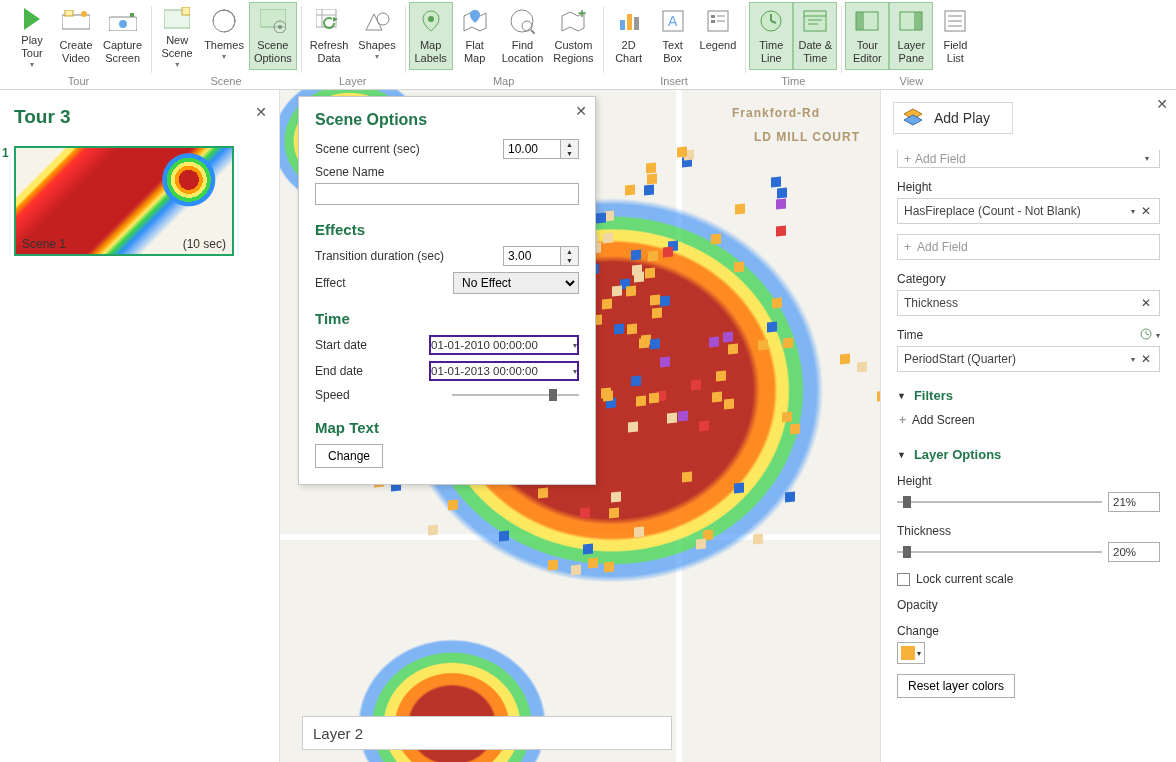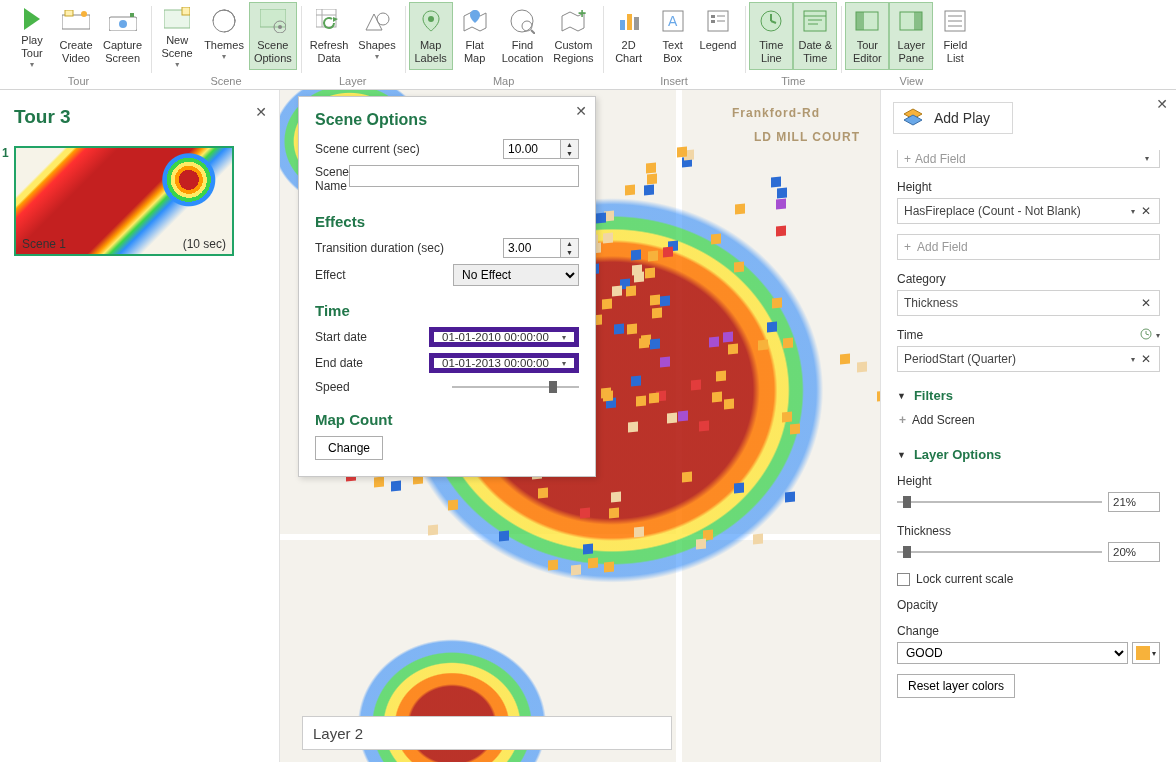--- a/index.html
+++ b/index.html
@@ -53,21 +53,21 @@
   .popup h4 { margin:16px 0 8px 0; font-size:15px; font-weight:600; color:#21774a; }
   .popup .close { position:absolute; right:8px; top:6px; font-size:14px; cursor:pointer; color:#555; }
   .row { display:flex; align-items:center; margin:6px 0; font-size:12px; }
   .row label { flex:1; color:#333; }
   .spin { display:flex; align-items:center; border:1px solid #adadad; height:20px; width:76px; }
   .spin input { border:none; width:56px; padding:0 4px; font-size:12px; outline:none; }
   .spin .updn { width:18px; display:flex; flex-direction:column; border-left:1px solid #adadad; }
   .spin .updn span { height:9px; text-align:center; font-size:7px; line-height:9px; cursor:pointer; background:#f2f2f2; }
   .txt { width:100%; height:22px; border:1px solid #adadad; padding:0 4px; font-size:12px; }
   .sel { width:126px; height:22px; border:1px solid #adadad; background:#eee; font-size:12px; padding:0 4px; }
-  .datebox { border:5px solid #4c1d95; height:20px; width:150px; display:flex; align-items:center; padding:0 8px; font-size:11.5px; }
+  .datebox { border:2px solid #4c1d95; height:20px; width:150px; display:flex; align-items:center; padding:0 0; font-size:11.5px; }
   .datebox .dd { margin-left:auto; font-size:8px; color:#555; }
   .slider-row { display:flex; align-items:center; }
   .slider-wrap { position:relative; flex:1; height:16px; margin-left:10px; }
   .track { position:absolute; left:0; right:0; top:7px; height:2px; background:#bdbdbd; }
   .thumb { position:absolute; top:2px; width:8px; height:12px; background:#666; }
   .chg-btn { border:1px solid #adadad; background:#fff; padding:4px 12px; font-size:12px; cursor:pointer; }
 
   
   .layer-pane { width:296px; border-left:1px solid #e1e1e1; position:relative; }
   .lp-head { display:flex; align-items:center; padding:8px 10px; border-bottom:1px solid #e8e8e8; }
@@ -632,21 +632,20 @@
 
       <div class="chk">
           <div class="chk-box"></div>
           <span>Lock current scale</span>
         </div>
 
       <div class="sec-label">Opacity</div>
 
       <div class="sec-label">Change</div>
       <div class="color-row">
-        <select class="color-sel"><option>GOOD</option></select>
         <div class="swatch">
             <div class="sw"></div>
             <span style="font-size:8px;margin-left:2px;">▾</span>
           </div>
       </div>
       <button class="reset-btn">Reset layer colors</button>
     </div>
   </div>
 
 </div>
@@ -657,21 +656,21 @@
   <div class="row">
       <label>Scene current (sec)</label>
     <div class="spin">
         <input value="10.00" style="">
         <div class="updn">
           <span>▲</span>
           <span>▼</span>
         </div>
       </div>
   </div>
-  <div class="row" style="flex-direction:row; align-items:flex-start;">
+  <div class="row" style="flex-direction:column; align-items:flex-start;">
     <label style="margin-bottom:4px;">Scene Name</label>
     <input class="txt" value="" style="">
   </div>
 
   <h4>Effects</h4>
   <div class="row">
       <label>Transition duration (sec)</label>
     <div class="spin">
         <input value="3.00" style="">
         <div class="updn">
@@ -701,15 +700,15 @@
       </div>
   </div>
   <div class="row slider-row">
       <label>Speed</label>
     <div class="slider-wrap">
         <div class="track"></div>
         <div class="thumb" style="left:76%"></div>
       </div>
   </div>
 
-  <h4>Map Count</h4>
+  <h4>Map Text</h4>
   <button class="chg-btn">Change</button>
 </div>
 
 </body></html>

